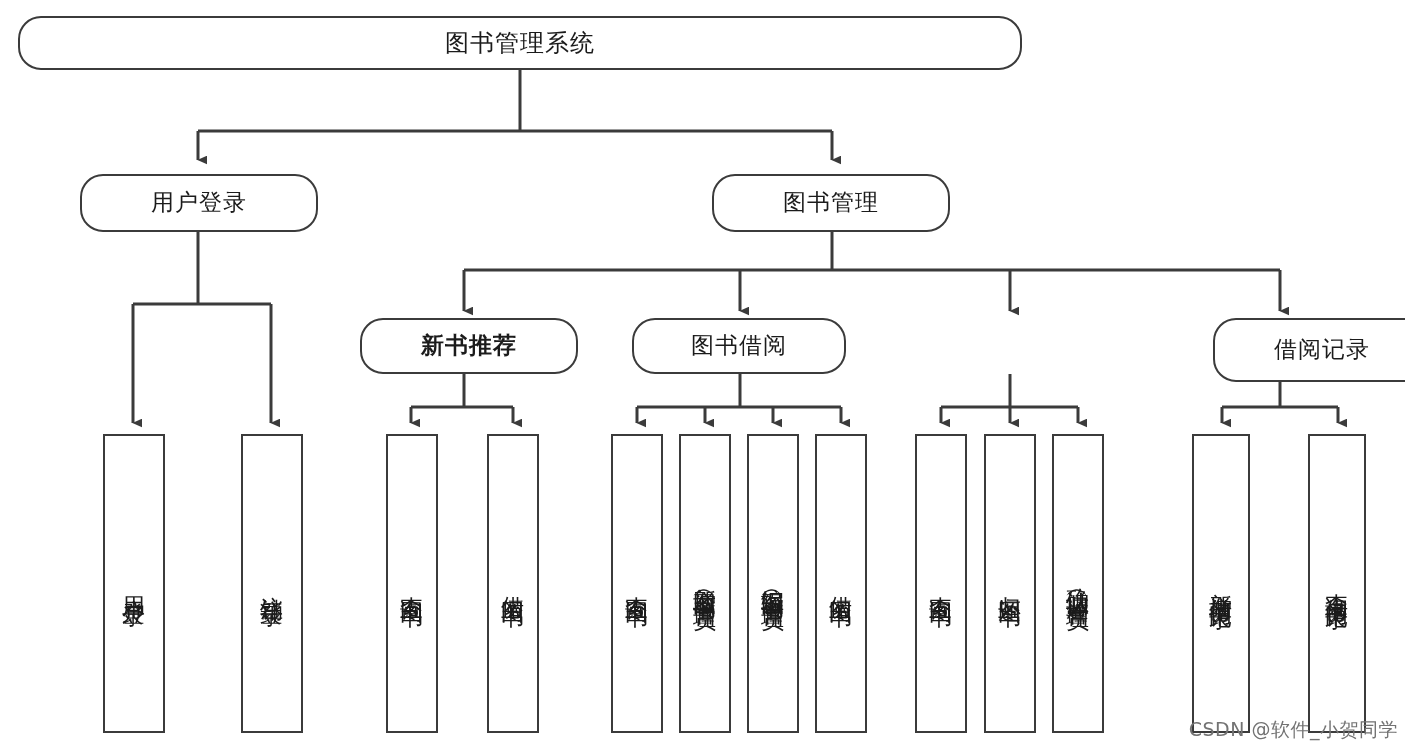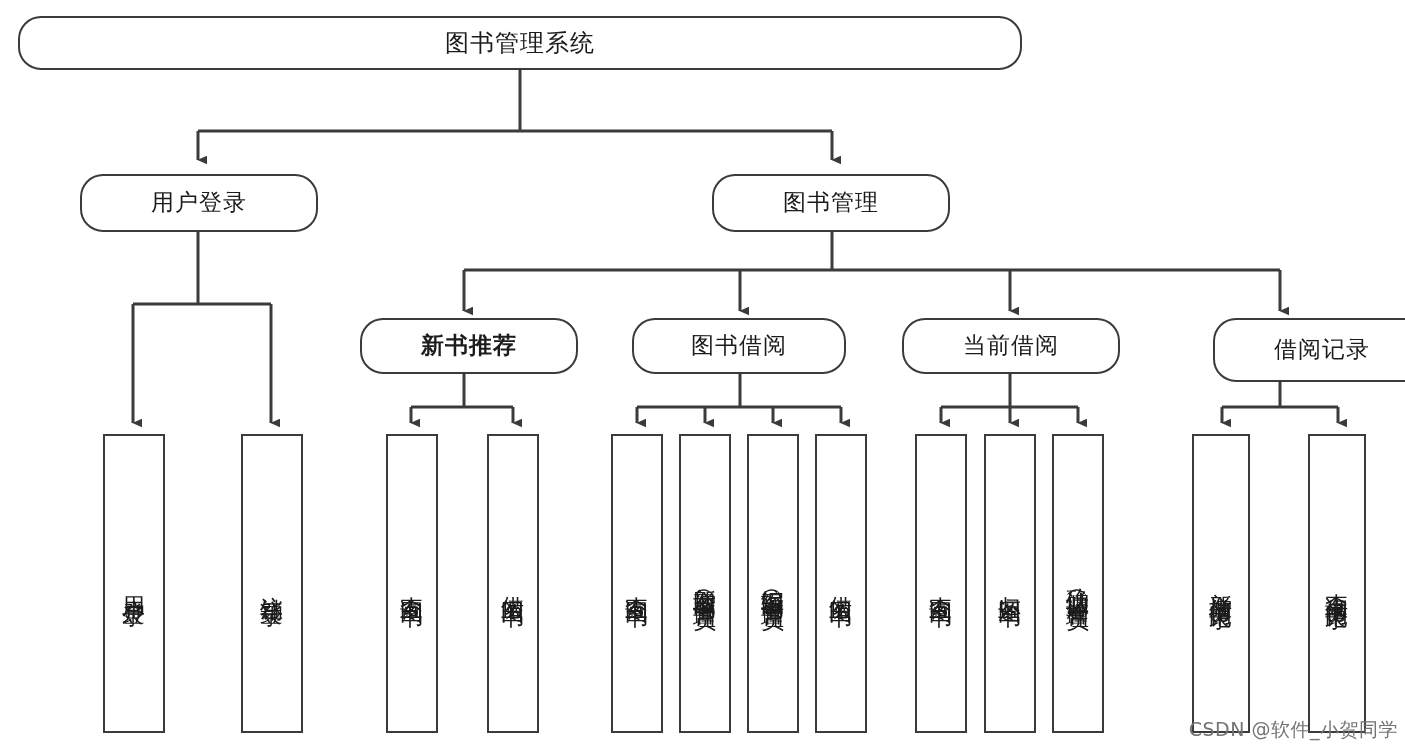--- a/index.html
+++ b/index.html
@@ -143,23 +143,20 @@
   <div class="node horiz" style="left:712px; top:174px; width:238px; height:58px;">
     <span>图书管理</span>
   </div>
 
   <div class="node horiz" style="left:360px; top:318px; width:218px; height:56px;font-weight:bold;">
     <span>新书推荐</span>
   </div>
   <div class="node horiz" style="left:632px; top:318px; width:214px; height:56px;">
     <span>图书借阅</span>
   </div>
-  <div class="node horiz" style="left:902px; top:318px; width:218px; height:56px;">
-    <span>当前借阅</span>
-  </div>
   <div class="node horiz" style="left:1172px; top:318px; width:218px; height:64px;margin-left:41px;">
     <span>借阅记录</span>
   </div>
 
   <div class="node leaf leaf-mid" style="left:103px; top:434px; width:62px; height:299px;">
     <span class="vtext" style="margin-top: 136px;">用户登录</span>
   </div>
   <div class="node leaf leaf-mid" style="left:241px; top:434px; width:62px; height:299px;">
     <span class="vtext" style="margin-top: 136px;">注销登录</span>
   </div>

